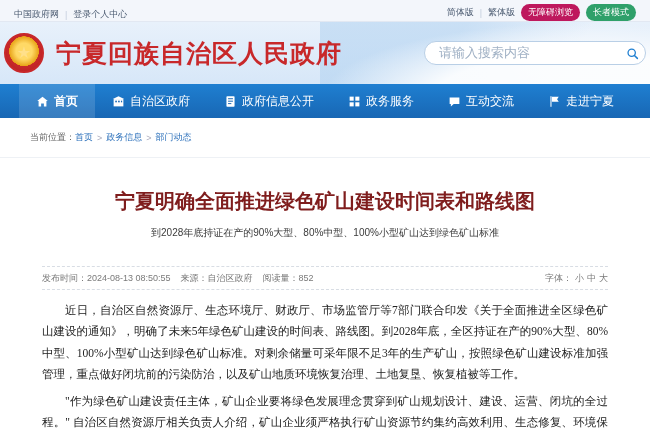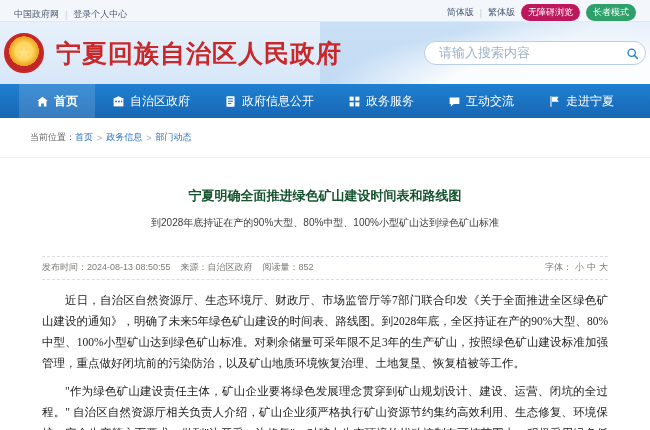--- a/index.html
+++ b/index.html
@@ -158,23 +158,23 @@
   .crumb a { color: #2a6fba; text-decoration: none; }
   .crumb .csep { margin: 0 4px; color: #aab; }
 
   
   .article {
     padding: 14px 42px 0 42px;
   }
   .art-title {
     text-align: center;
     font-family: "Liberation Serif", serif;
-    font-size: 13px;
+    font-size: 20px;
     font-weight: bold;
-    color: #14532d;
+    color: #7f1d1d;
     line-height: 1.5;
     margin-top: 14px;
   }
   .art-sub {
     text-align: center;
     font-size: 10px;
     color: #3b3b3b;
     margin-top: 10px;
     line-height: 1.4;
   }

